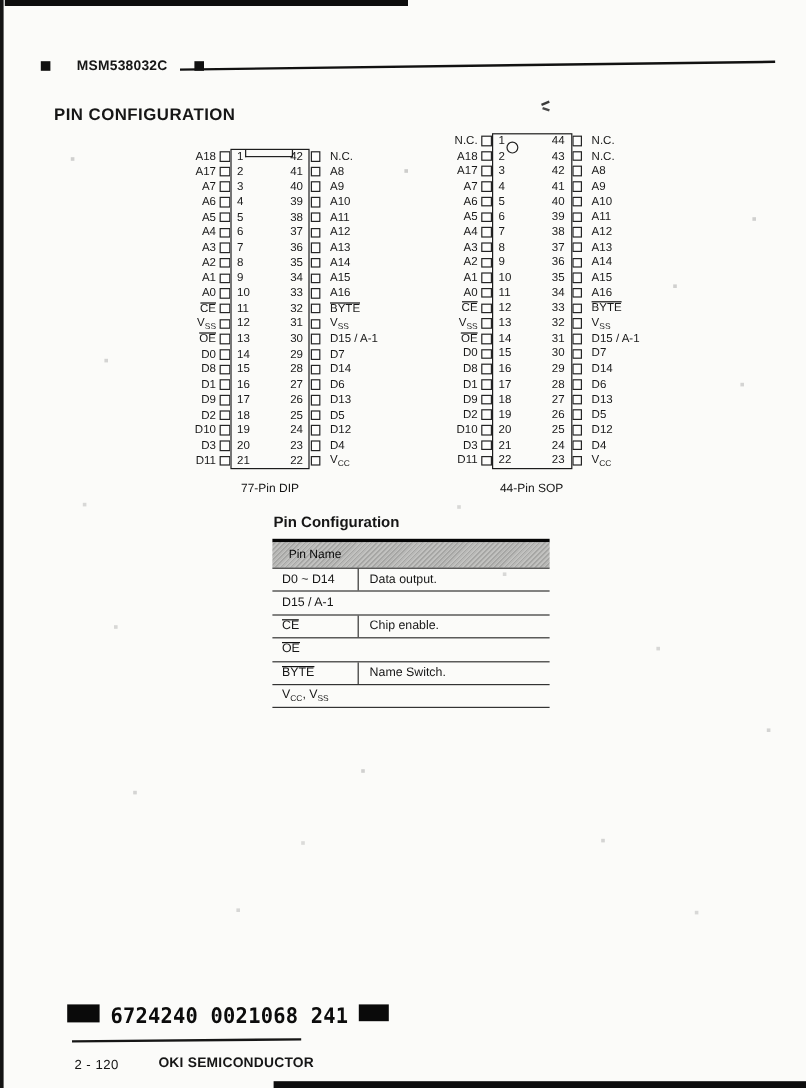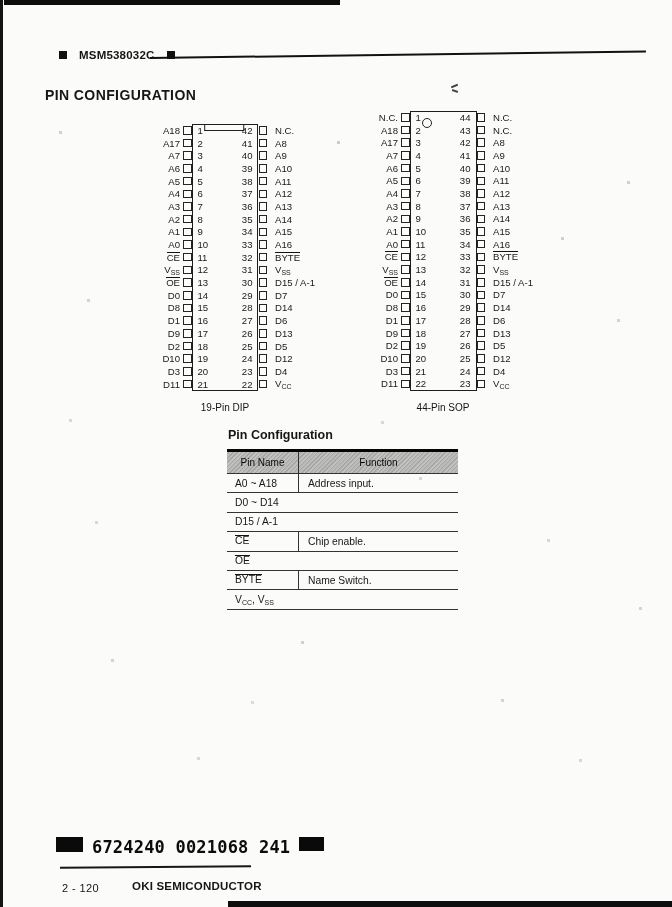--- a/index.html
+++ b/index.html
@@ -21,21 +21,21 @@
       628px 182px 0 1px rgba(40,40,40,.2), 382px 422px 0 1px rgba(40,40,40,.16),
       112px 660px 0 1px rgba(40,40,40,.18), 548px 540px 0 1px rgba(40,40,40,.17),
       60px 132px 0 1px rgba(40,40,40,.2), 640px 608px 0 1px rgba(40,40,40,.18),
       420px 478px 0 1px rgba(40,40,40,.16), 252px 702px 0 1px rgba(40,40,40,.15),
       580px 760px 0 1px rgba(40,40,40,.16), 70px 420px 0 1px rgba(40,40,40,.16); }
   .stray { position:absolute; left:451px; top:84px; width:8px; height:10px; }
   .stray::before { content:""; position:absolute; left:0; top:1px; width:7px; height:2px; background:#3a3a3a; transform:rotate(-22deg); }
   .stray::after  { content:""; position:absolute; left:1px; top:6px; width:6px; height:2px; background:#4a4a4a; transform:rotate(18deg); }
 
   
-  .doc-header { position:absolute; left:59px; top:49px; display:flex; align-items:center; gap:12px; }
+  .doc-header { position:absolute; left:34px; top:49px; display:flex; align-items:center; gap:22px; }
   .hdr-sq { width:8px; height:8px; background:#101010; display:inline-block; }
   .hdr-title { font-size:11.5px; font-weight:bold; letter-spacing:.2px; }
   .hdr-rule { position:absolute; left:150px; top:57px; width:496px; height:2.2px; background:#111;
     transform:rotate(-0.75deg); transform-origin:left center; }
   .section-title { position:absolute; left:45px; top:87px; font-size:14px; font-weight:bold; letter-spacing:.4px; }
 
   
   .chip { position:absolute; width:184px; }
   #chip-dip { left:139px; top:124px; }
   #chip-sop { left:357px; top:111px; }
@@ -276,21 +276,21 @@
         </div>
         <div class="pin-row">
           <span class="plab pll">D11</span>
           <span class="pbox"></span>
           <span class="pnum pnl">21</span>
           <span class="pnum pnr">22</span>
           <span class="pbox"></span>
           <span class="plab plr">V<sub>CC</sub></span>
         </div>
       </div>
-    <div class="chip-caption">19-Pin DIP</div>
+    <div class="chip-caption">77-Pin DIP</div>
   </div>
 
   <div class="chip" id="chip-sop">
     <div class="chip-body">
       <div class="chip-dot"></div>
     </div>
     <div class="pin-rows">
         <div class="pin-row">
           <span class="plab pll">N.C.</span>
           <span class="pbox"></span>
@@ -468,29 +468,25 @@
           <span class="plab plr">V<sub>CC</sub></span>
         </div>
       </div>
     <div class="chip-caption">44-Pin SOP</div>
   </div>
 
   <div class="pt-heading">Pin Configuration</div>
   <div class="pin-table">
     <div class="pt-row pt-header">
       <div class="pt-c1">Pin Name</div>
-      <div class="pt-c2">Function</div>
     </div>
     <div id="pt-body">
         <div class="pt-row pt-data">
-          <div class="pt-c1">A0 ~ A18</div>
-          <div class="pt-c2">Address input.</div>
-        </div>
-        <div class="pt-row pt-data">
           <div class="pt-c1">D0 ~ D14</div>
+          <div class="pt-c2">Data output.</div>
         </div>
         <div class="pt-row pt-data">
           <div class="pt-c1">D15 / A-1</div>
         </div>
         <div class="pt-row pt-data">
           <div class="pt-c1"><span class="ov">CE</span></div>
           <div class="pt-c2">Chip enable.</div>
         </div>
         <div class="pt-row pt-data">
           <div class="pt-c1"><span class="ov">OE</span></div>

